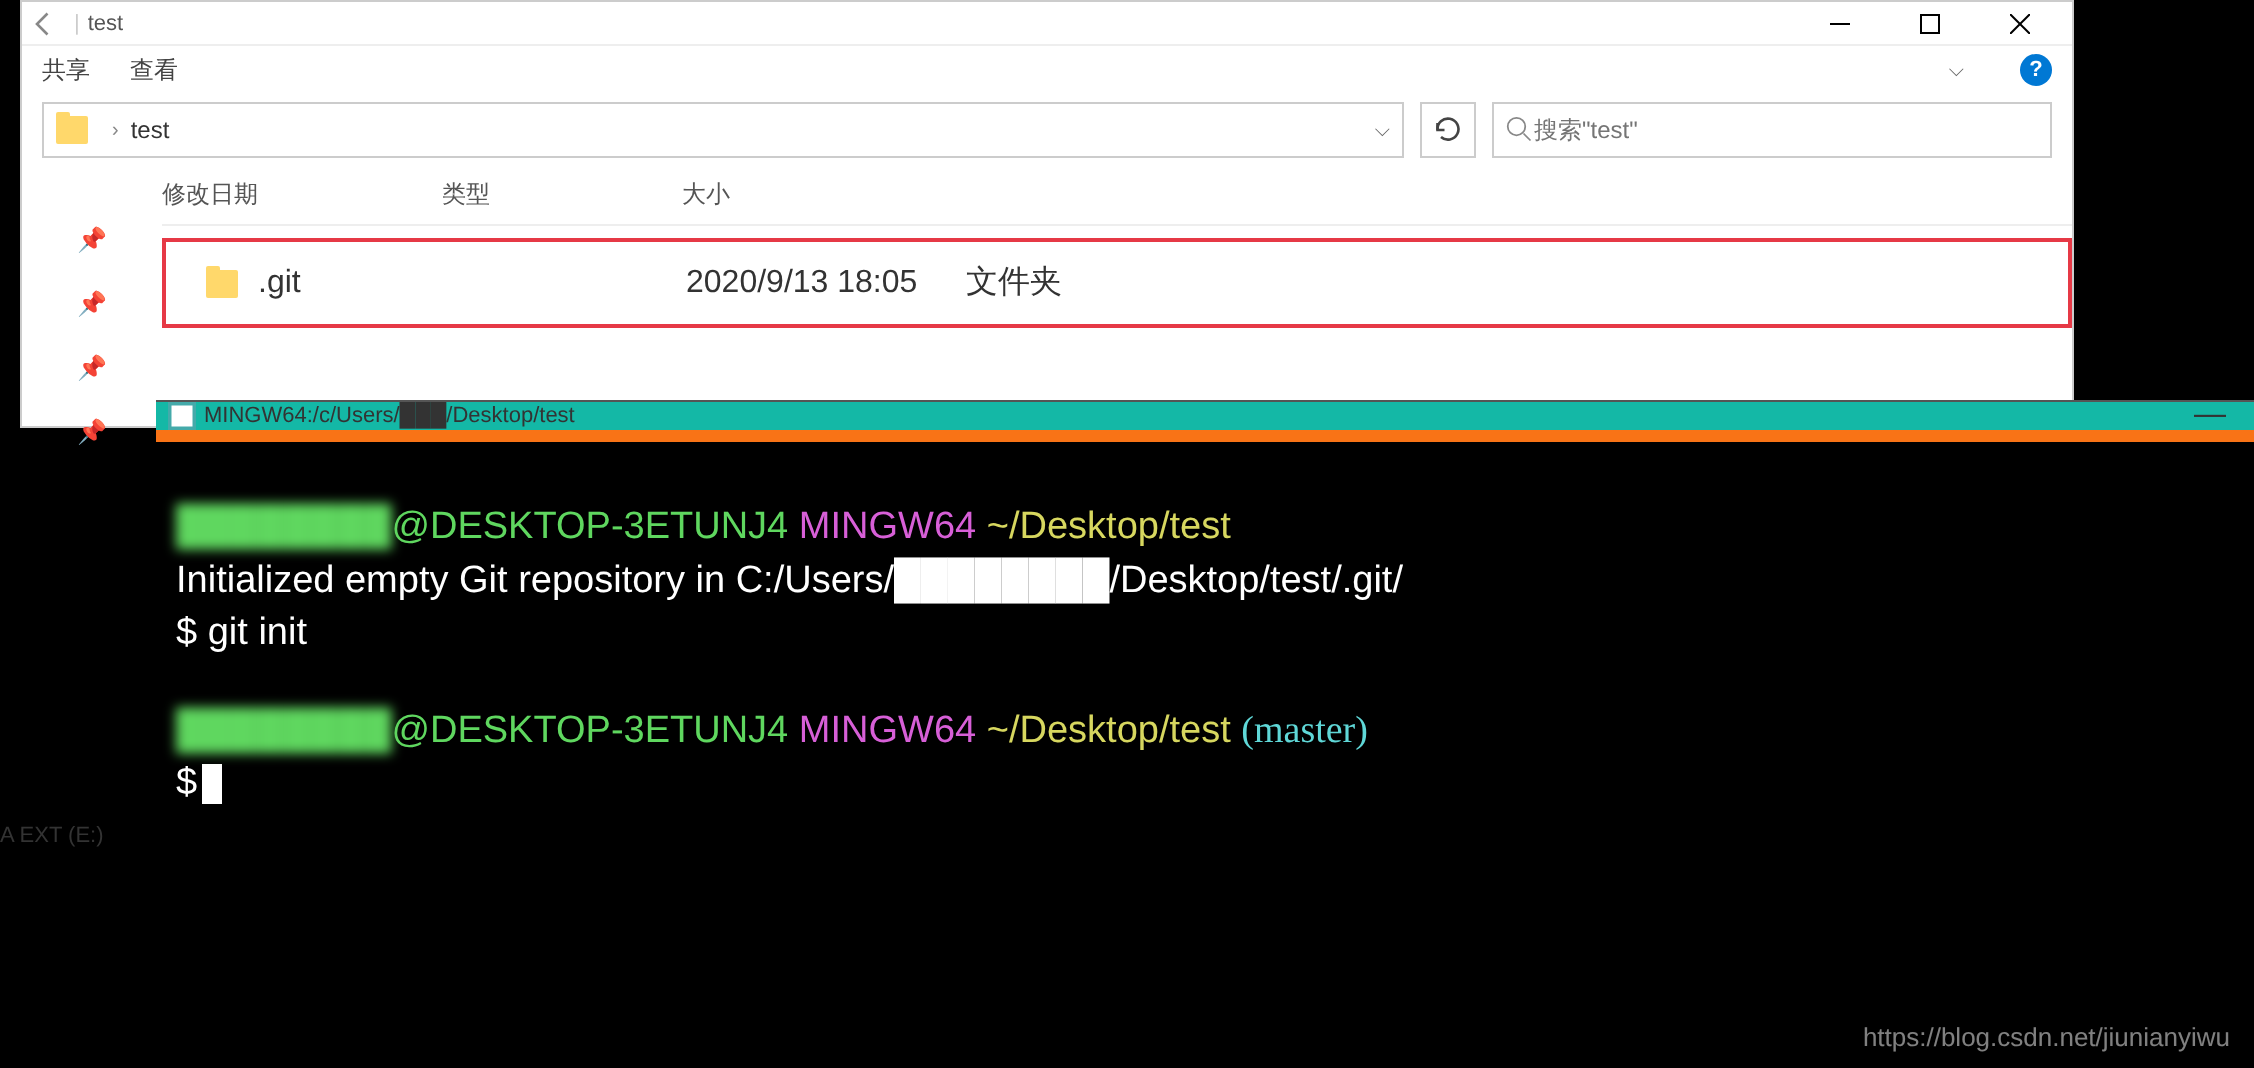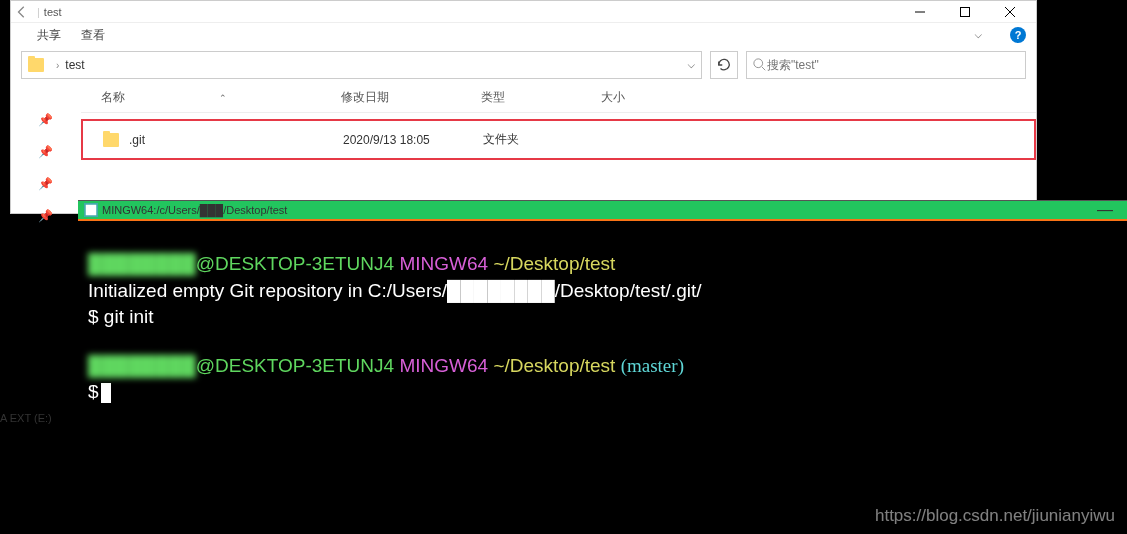--- a/index.html
+++ b/index.html
@@ -5,21 +5,21 @@
     * { margin: 0; padding: 0; box-sizing: border-box; font-family: "Microsoft YaHei", "Segoe UI", sans-serif; }
     body { width: 1127px; height: 534px; background: #000; overflow: hidden; position: relative; }
     
     .explorer-window { position: absolute; top: 0; left: 10px; width: 1027px; background: #fff; border: 1px solid #ccc; }
     .title-bar { height: 22px; display: flex; align-items: center; padding: 0 4px; font-size: 11px; color: #555; border-bottom: 1px solid #eee; }
     .title-bar .icon { width: 14px; height: 14px; margin-right: 4px; }
     .title-sep { color: #ccc; margin: 0 4px; }
     .win-controls { margin-left: auto; display: flex; }
     .win-btn { width: 45px; height: 22px; display: flex; align-items: center; justify-content: center; cursor: pointer; }
     
-    .ribbon-tabs { height: 24px; display: flex; align-items: center; padding-left: 10px; font-size: 12px; color: #444; position: relative; margin-left: 16px; }
+    .ribbon-tabs { height: 24px; display: flex; align-items: center; padding-left: 10px; font-size: 12px; color: #444; position: relative; }
     .ribbon-tabs span { margin-right: 20px; cursor: pointer; }
     .ribbon-right { position: absolute; right: 10px; display: flex; align-items: center; gap: 8px; }
     .chevron-down { font-size: 10px; color: #666; }
     .help-icon { width: 16px; height: 16px; border-radius: 50%; background: #0078d4; color: #fff; display: flex; align-items: center; justify-content: center; font-size: 11px; font-weight: bold; }
     
     .nav-bar { height: 36px; display: flex; align-items: center; padding: 4px 10px; gap: 8px; }
     .address-bar { flex: 1; height: 28px; border: 1px solid #ccc; display: flex; align-items: center; padding: 0 6px; font-size: 12px; color: #333; }
     .folder-icon { width: 16px; height: 14px; background: #ffd86b; border-radius: 1px; margin-right: 6px; position: relative; }
     .folder-icon::before { content: ''; position: absolute; top: -2px; left: 0; width: 7px; height: 3px; background: #ffd86b; border-radius: 1px 1px 0 0; }
     .breadcrumb-sep { margin: 0 6px; color: #888; font-size: 10px; }
@@ -34,41 +34,41 @@
     
     .file-list { flex: 1; position: relative; }
     .col-headers { display: flex; font-size: 12px; color: #555; padding: 6px 0; border-bottom: 1px solid #eee; }
     .col-name { width: 260px; padding-left: 20px; display: flex; align-items: center; gap: 4px; }
     .col-date { width: 140px; }
     .col-type { width: 120px; }
     .col-size { width: 80px; }
     .sort-arrow { font-size: 9px; color: #666; }
     
     .highlight-box { border: 2px solid #e63946; padding: 10px 0; display: flex; align-items: center; margin-top: 6px; }
-    .file-row { display: flex; align-items: center; font-size: 12px; color: #333; width: 100%; }
+    .file-row { display: flex; align-items: center; font-size: 16px; color: #333; width: 100%; }
     .file-row .col-name { display: flex; align-items: center; }
     
     .sidebar-drive { position: absolute; left: 0; top: 412px; font-size: 11px; color: #333; }
     
     
     .terminal-window { position: absolute; top: 200px; left: 78px; width: 1049px; height: 334px; background: #000; border-top: 1px solid #555; }
-    .term-title { height: 20px; background: #22c55e; display: flex; align-items: center; padding: 0 6px; font-size: 11px; color: #333; border-bottom: 2px solid #f97316; }
+    .term-title { height: 20px; background: #14b8a6; display: flex; align-items: center; padding: 0 6px; font-size: 11px; color: #333; border-bottom: 6px solid #f97316; }
     .term-title-icon { width: 14px; height: 14px; margin-right: 4px; display: inline-flex; }
     .term-min { margin-left: auto; font-size: 16px; cursor: pointer; padding: 0 8px; }
     .term-body { padding: 30px 10px 10px 10px; font-family: Consolas, monospace; font-size: 19px; line-height: 1.4; color: #fff; }
     .t-user { color: #5fd75f; }
     .t-host { color: #5fd75f; }
     .t-purple { color: #d75fd7; }
     .t-yellow { color: #d7d75f; }
     .t-cyan { color: #5fd7d7; font-family: Liberation Serif, serif; }
     .t-white { color: #fff; }
     .cursor-block { display: inline-block; width: 10px; height: 20px; background: #fff; vertical-align: middle; margin-left: 2px; }
     .blurred { filter: blur(3px); }
     
-    .watermark { position: absolute; bottom: 8px; right: 12px; color: rgba(255,255,255,0.5); font-size: 17px; font-family: sans-serif; }
+    .watermark { position: absolute; bottom: 8px; right: 12px; color: rgba(255,255,255,0.5); font-size: 13px; font-family: sans-serif; }
   </style>
 </head>
 <body>
 
 <div class="explorer-window">
   <div class="title-bar">
     <svg class="icon" viewBox="0 0 16 16">
         <path d="M10 2 L4 8 L10 14" stroke="#888" fill="none" stroke-width="1.5"></path>
       </svg>
     <span class="title-sep">|</span>
@@ -126,24 +126,20 @@
 
   <div class="content-area">
     <div class="sidebar-left">
       <span class="pin-icon">📌</span>
       <span class="pin-icon">📌</span>
       <span class="pin-icon">📌</span>
       <span class="pin-icon">📌</span>
     </div>
     <div class="file-list">
       <div class="col-headers">
-        <div class="col-name">
-          <span>名称</span>
-          <span class="sort-arrow" style="margin-left:90px;">⌃</span>
-        </div>
         <div class="col-date">修改日期</div>
         <div class="col-type">类型</div>
         <div class="col-size">大小</div>
       </div>
       <div class="highlight-box">
         <div class="file-row">
           <div class="col-name">
             <div class="folder-icon" style="margin-left:0;"></div>
             <span>.git</span>
           </div>

